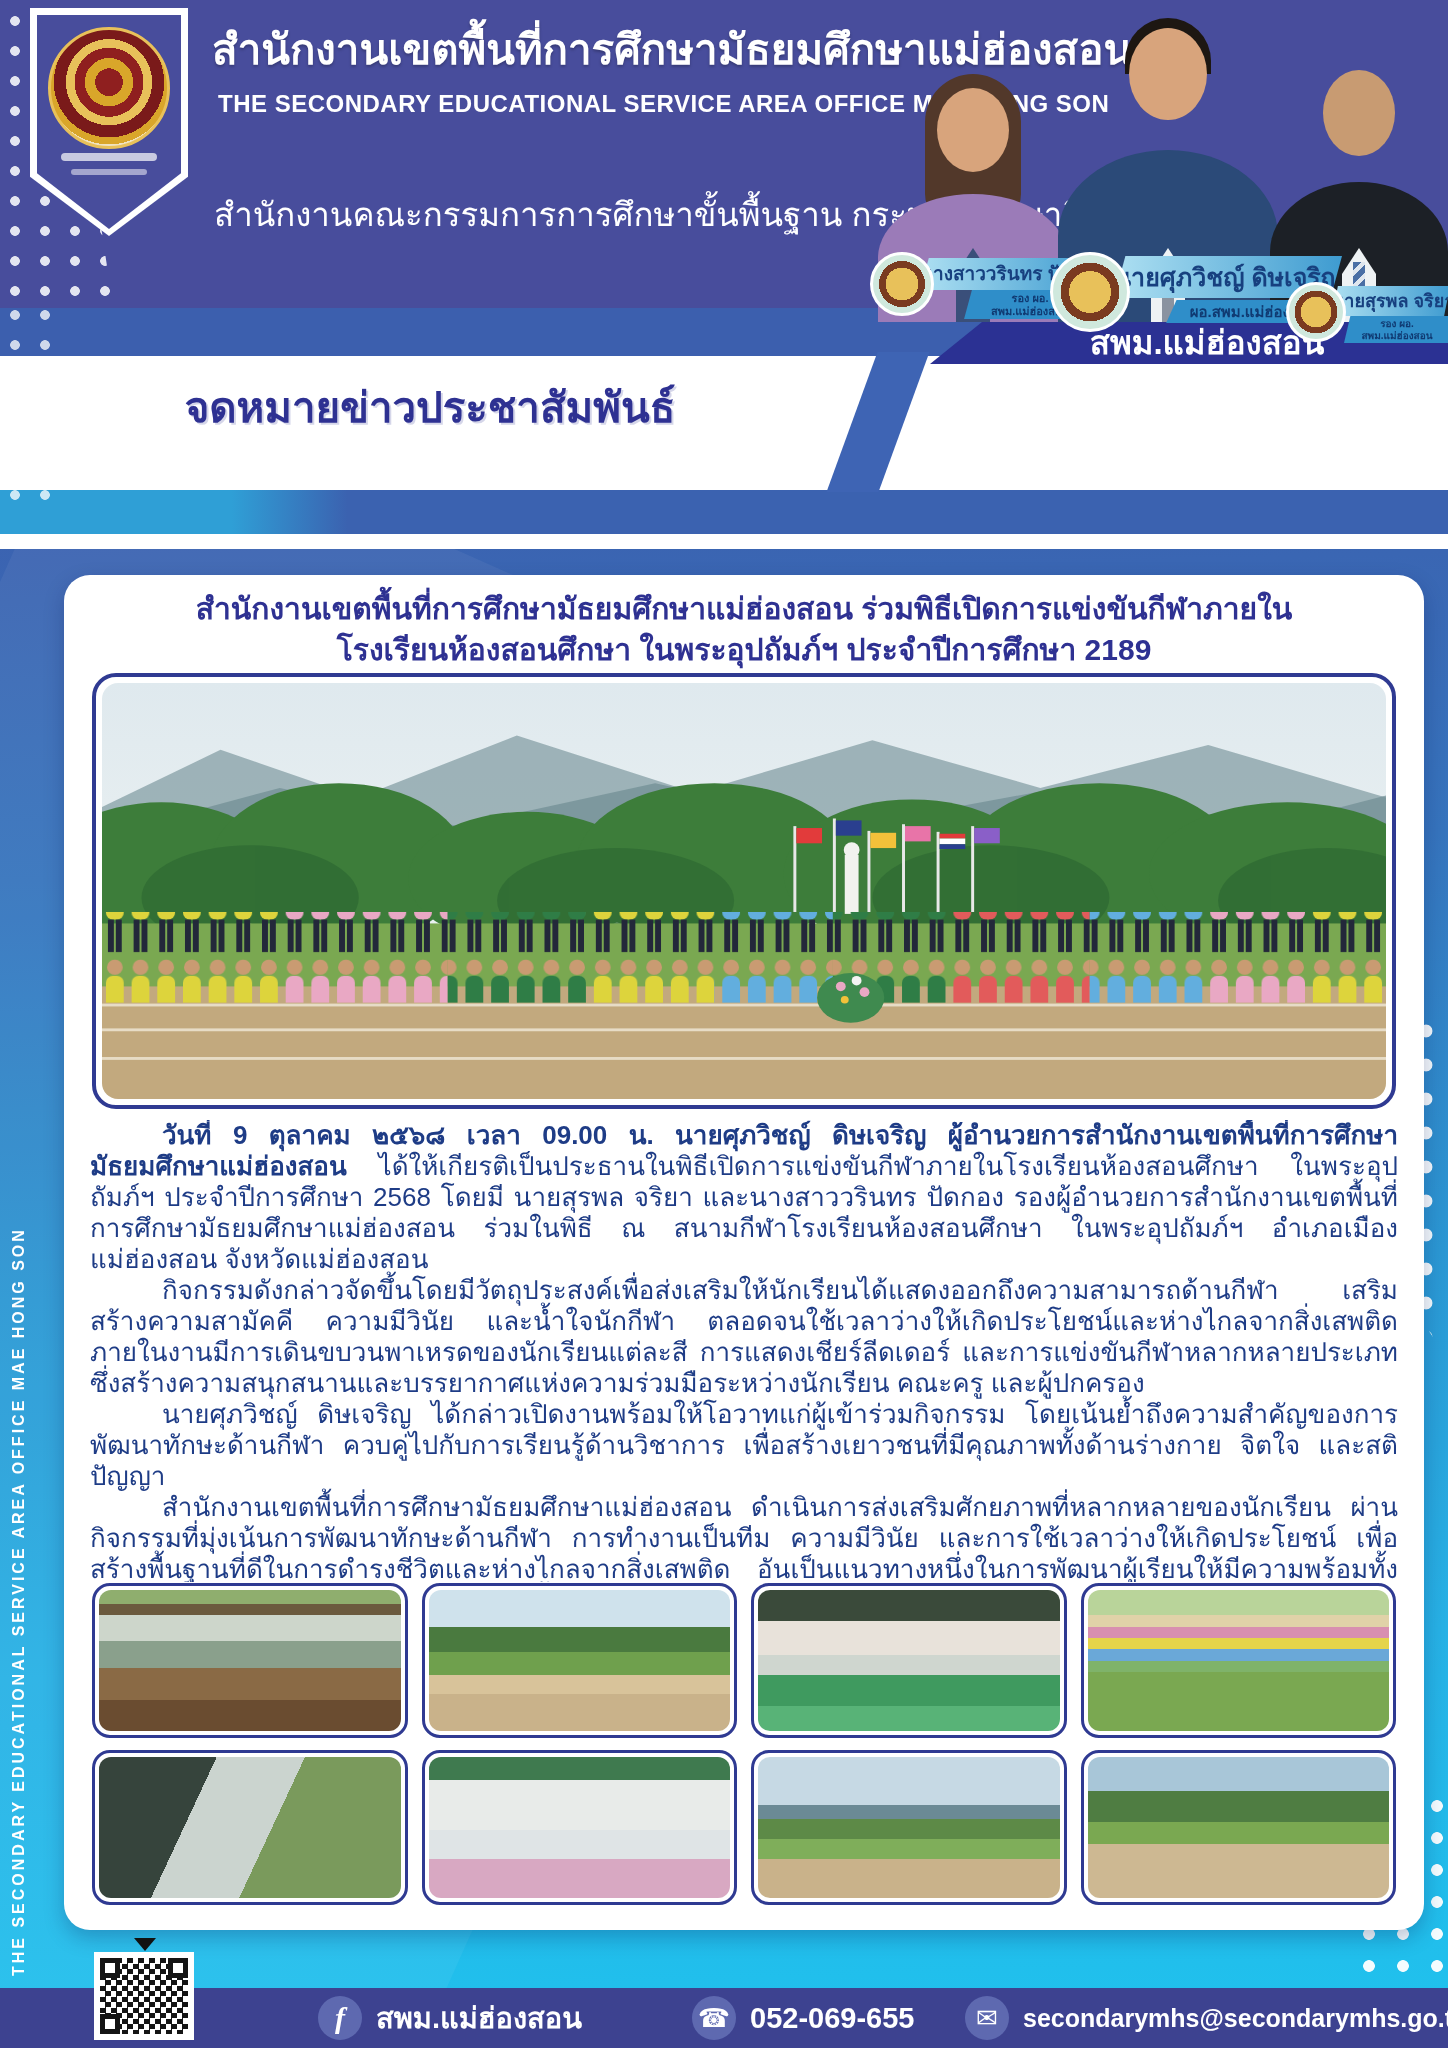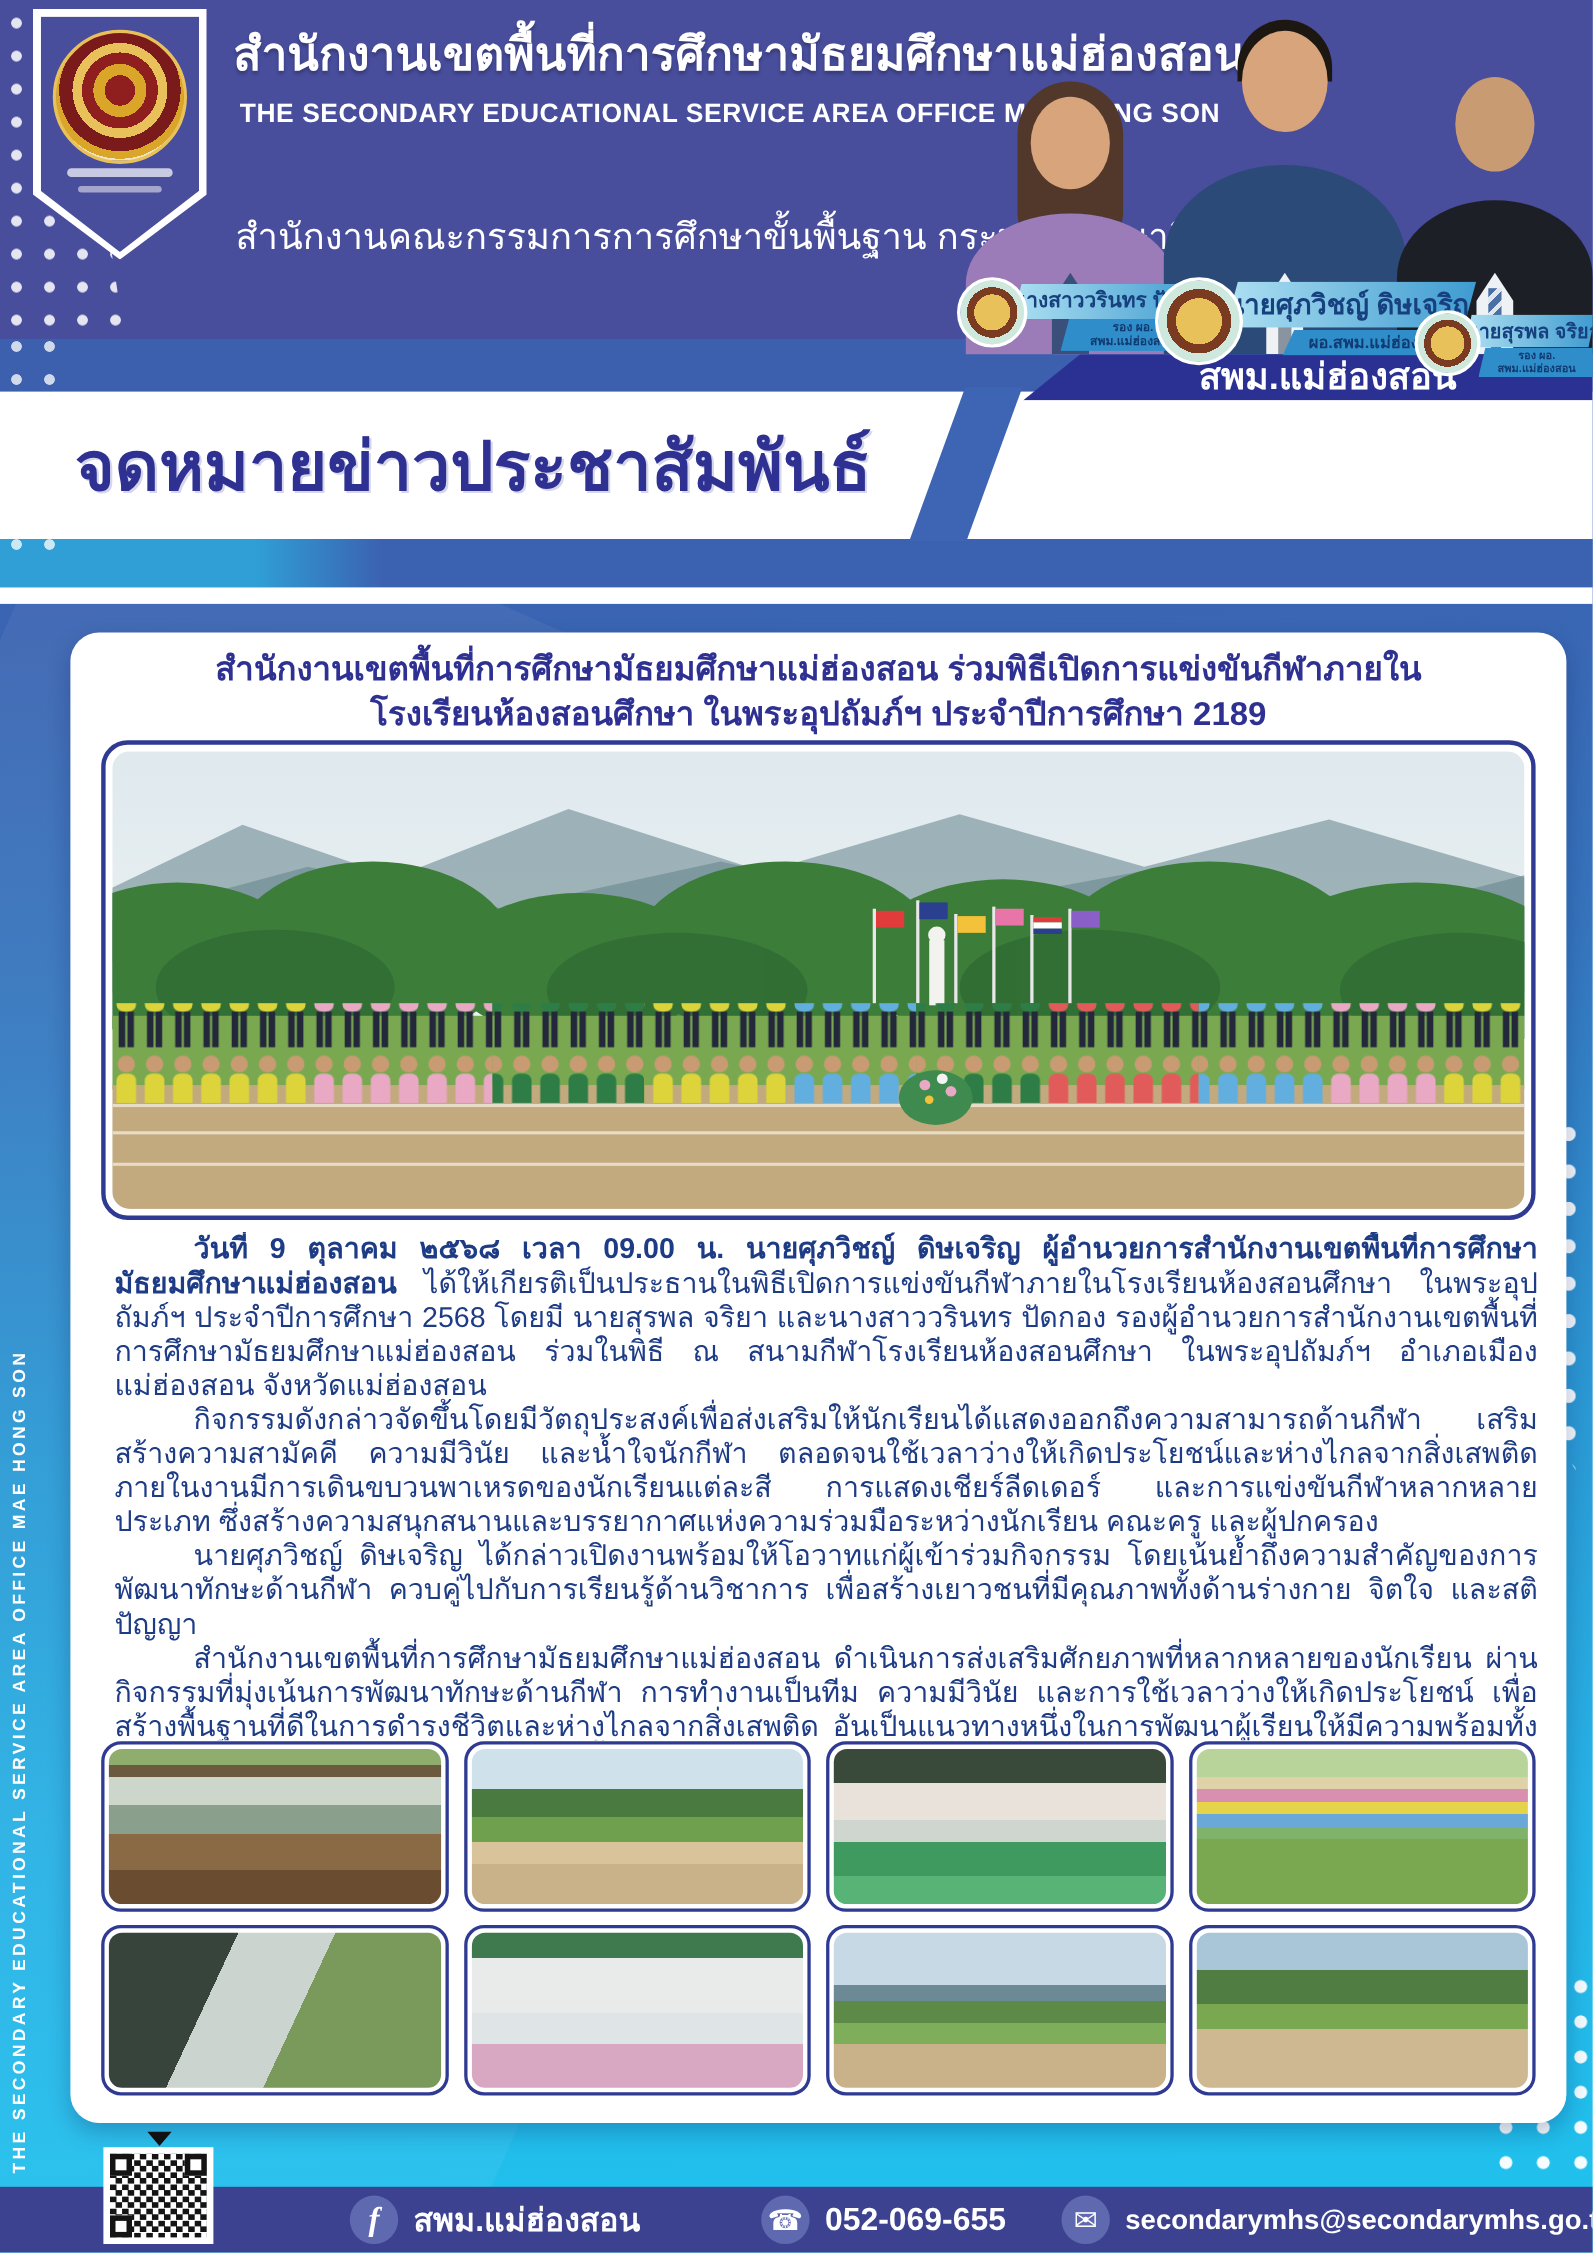--- a/index.html
+++ b/index.html
@@ -78,42 +78,42 @@
   .banner-white{position:absolute;left:0;top:356px;width:1448px;height:134px;background:#fff;}
   .issue-bar{position:absolute;left:0;top:306px;width:836px;height:52px;background:#2b3193;z-index:5;
     clip-path:polygon(26px 0,100% 0,calc(100% - 38px) 100%,0 100%);
     color:#fff;font-weight:800;font-size:31px;line-height:52px;text-align:center;padding-left:10px;box-sizing:border-box;}
   .org-band{position:absolute;left:930px;top:322px;width:518px;height:42px;background:#2b3193;z-index:5;
     clip-path:polygon(52px 0,100% 0,100% 100%,0 100%);
     color:#fff;font-weight:800;font-size:33px;line-height:42px;text-align:center;padding-left:36px;box-sizing:border-box;}
   .divider-stripe{position:absolute;left:852px;top:352px;width:52px;height:140px;background:#3e64b4;
     transform:skewX(-20deg);z-index:4;}
   .newsletter-title{position:absolute;left:20px;top:374px;width:820px;text-align:center;
-    font-size:62px;font-weight:800;color:#2e3192;white-space:nowrap;z-index:3;
+    font-size:42px;font-weight:800;color:#2e3192;white-space:nowrap;z-index:3;
     text-shadow:2px 2px 0 rgba(46,49,146,.2);}
   .motto{position:absolute;left:950px;top:384px;width:488px;text-align:center;
     font-size:50px;font-weight:800;color:#2e3192;white-space:nowrap;z-index:3;
     text-shadow:2px 2px 0 rgba(46,49,146,.2);}
   .blue-band{position:absolute;left:0;top:490px;width:1448px;height:44px;
     background:linear-gradient(90deg,#2f9fd6 0 16%,#3b62b0 24% 100%);}
   .white-stripe{position:absolute;left:0;top:534px;width:1448px;height:15px;background:#fff;}
   
   .sidebar-vert{position:absolute;left:10px;top:846px;height:1130px;writing-mode:vertical-rl;transform:rotate(180deg);
     color:#fff;font-size:16px;font-weight:bold;letter-spacing:3px;white-space:nowrap;}
   
   .card{position:absolute;left:64px;top:575px;width:1360px;height:1355px;background:#fff;border-radius:26px;
     box-shadow:0 8px 20px rgba(10,20,80,.25);}
   .headline{position:absolute;left:20px;right:20px;top:14px;text-align:center;color:#2e3192;font-weight:800;
     font-size:30px;line-height:1.35;white-space:nowrap;}
   .headline .hl2{display:block;}
   .photo-frame{position:absolute;left:28px;top:98px;width:1304px;height:436px;box-sizing:border-box;
     border:4px solid #2f3a92;border-radius:24px;padding:6px;background:#fff;}
   .photo-main{width:100%;height:100%;border-radius:16px;overflow:hidden;}
   .photo-main svg{display:block;width:100%;height:100%;}
-  .body-text{position:absolute;left:40px;right:26px;top:545px;height:462px;overflow:hidden;
+  .body-text{position:absolute;left:26px;right:26px;top:545px;height:462px;overflow:hidden;
     color:#1e3c86;font-size:26px;line-height:31px;text-align:justify;}
   .body-text p{margin:0;text-indent:72px;}
   .body-text .lead{font-weight:800;}
   .gallery{position:absolute;left:28px;right:28px;top:1008px;display:grid;
     grid-template-columns:repeat(4,1fr);gap:12px 14px;}
   .gcell{height:155px;box-sizing:border-box;border:3px solid #2f3a92;border-radius:18px;padding:4px;background:#fff;}
   .gp{width:100%;height:100%;border-radius:12px;}
   .g1{background:linear-gradient(180deg,#8fae6e 0 10%,#6b5a3e 10% 18%,#cdd6cb 18% 36%,#8aa08c 36% 55%,#8a6a45 55% 78%,#6a4c30 78% 100%);}
   .g2{background:linear-gradient(180deg,#cfe2ec 0 26%,#4a7a3f 26% 44%,#6fa04d 44% 60%,#d8c39a 60% 74%,#c9b28a 74% 100%);}
   .g3{background:linear-gradient(180deg,#3a4a3a 0 22%,#e8e2da 22% 46%,#cfd6cf 46% 60%,#3f9a5f 60% 82%,#58b377 82% 100%);}

